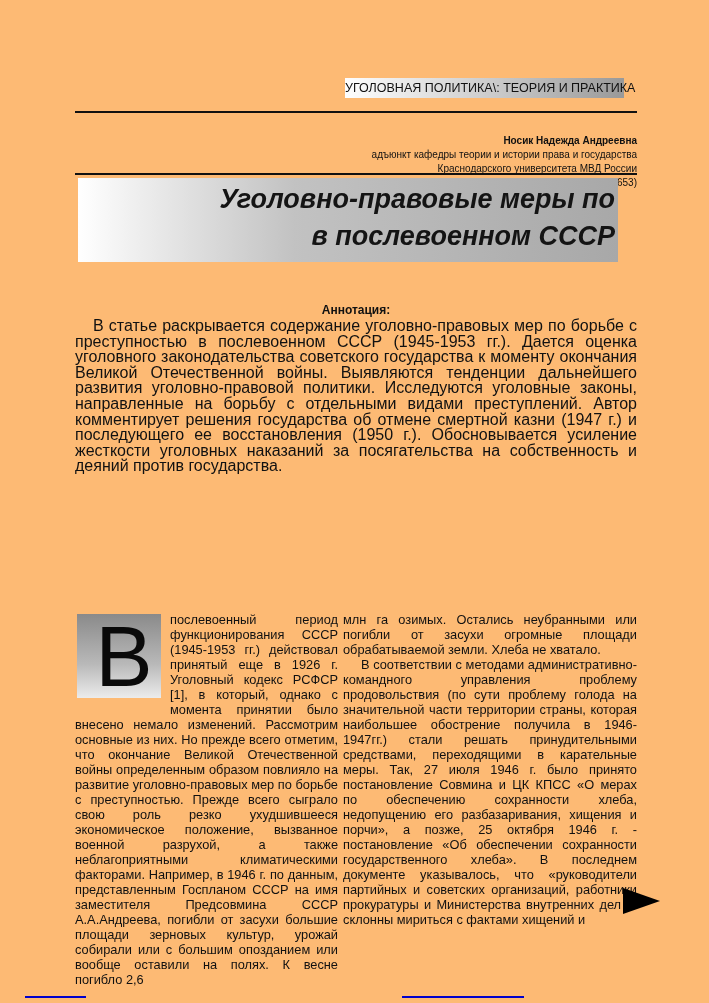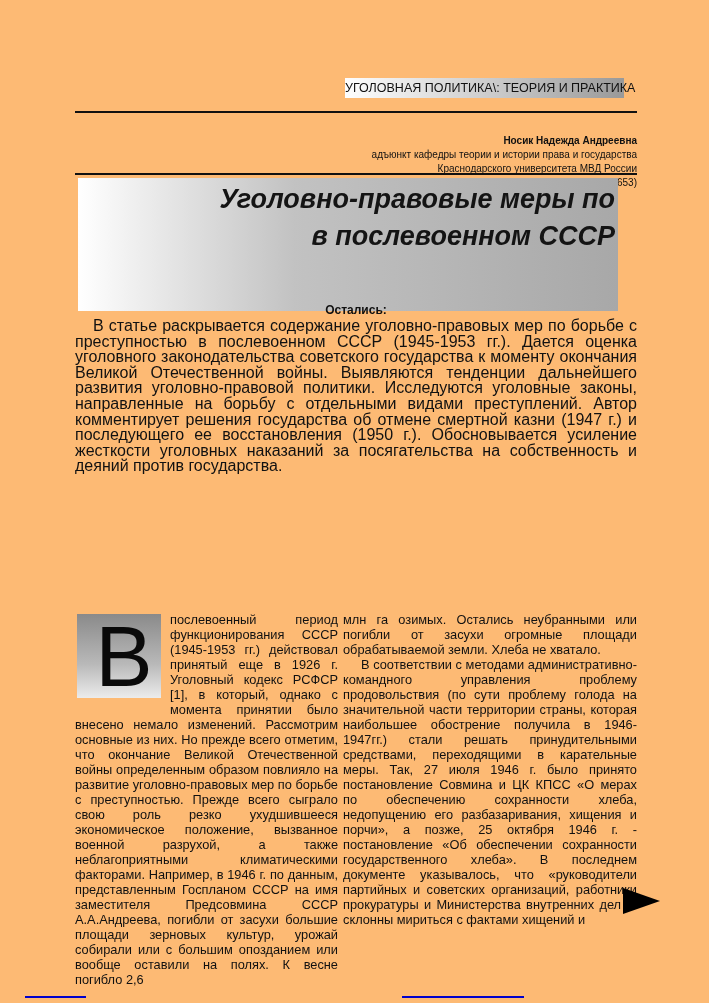--- a/index.html
+++ b/index.html
@@ -22,21 +22,21 @@
   .hr1{top:111px;}
   .hr2{top:173px;}
   
   .author{
     position:absolute;left:75px;top:134px;width:562px;
     text-align:right;font-size:10px;line-height:14px;color:#111;
   }
   .author-name{font-weight:bold;}
   
   .title-block{
-    position:absolute;left:78px;top:178px;width:540px;height:133px;
+    position:absolute;left:78px;top:178px;width:540px;height:84px;
     background:linear-gradient(90deg,#ffffff 0%,#c2c2c2 40%,#a8a8a8 100%);
     text-align:right;
     font-size:27px;font-weight:bold;font-style:italic;
     line-height:37px;color:#141414;
     padding-top:3px;box-sizing:border-box;
   }
   .title-block div{padding-right:3px;}
   
   .abs-head{
     position:absolute;left:75px;top:303px;width:562px;
@@ -102,21 +102,21 @@
     <div>(тел.: 53069252653)</div>
   </div>
 
   <div class="hr hr2"></div>
 
   <div class="title-block">
     <div>Уголовно-правовые меры по</div>
     <div>в послевоенном СССР</div>
   </div>
 
-  <div class="abs-head">Остались:</div>
+  <div class="abs-head">Аннотация:</div>
   <p class="abs-text">В статье раскрывается содержание уголовно-правовых мер по борьбе с преступностью в послевоенном СССР (1945-1953 гг.). Дается оценка уголовного законодательства советского государства к моменту окончания Великой Отечественной войны. Выявляются тенденции дальнейшего развития уголовно-правовой политики. Исследуются уголовные законы, направленные на борьбу с отдельными видами преступлений. Автор комментирует решения государства об отмене смертной казни (1947 г.) и последующего ее восстановления (1950 г.). Обосновывается усиление жесткости уголовных наказаний за посягательства на собственность и деяний против государства.</p>
 
 
   <div class="body-cols">
     <div class="col col1">
       <div class="dropcap">
           <span>В</span>
         </div>
       <p>послевоенный период функционирования СССР (1945-1953 гг.) действовал принятый еще в 1926 г. Уголовный кодекс РСФСР [1], в который, однако с момента принятии было внесено немало изменений. Рассмотрим основные из них. Но прежде всего отметим, что окончание Великой Отечественной войны определенным образом повлияло на развитие уголовно-правовых мер по борьбе с преступностью. Прежде всего сыграло свою роль резко ухудшившееся экономическое положение, вызванное военной разрухой, а также неблагоприятными климатическими факторами. Например, в 1946 г. по данным, представленным Госпланом СССР на имя заместителя Предсовмина СССР А.А.Андреева, погибли от засухи большие площади зерновых культур, урожай собирали или с большим опозданием или вообще оставили на полях. К весне погибло 2,6</p>
     </div>

